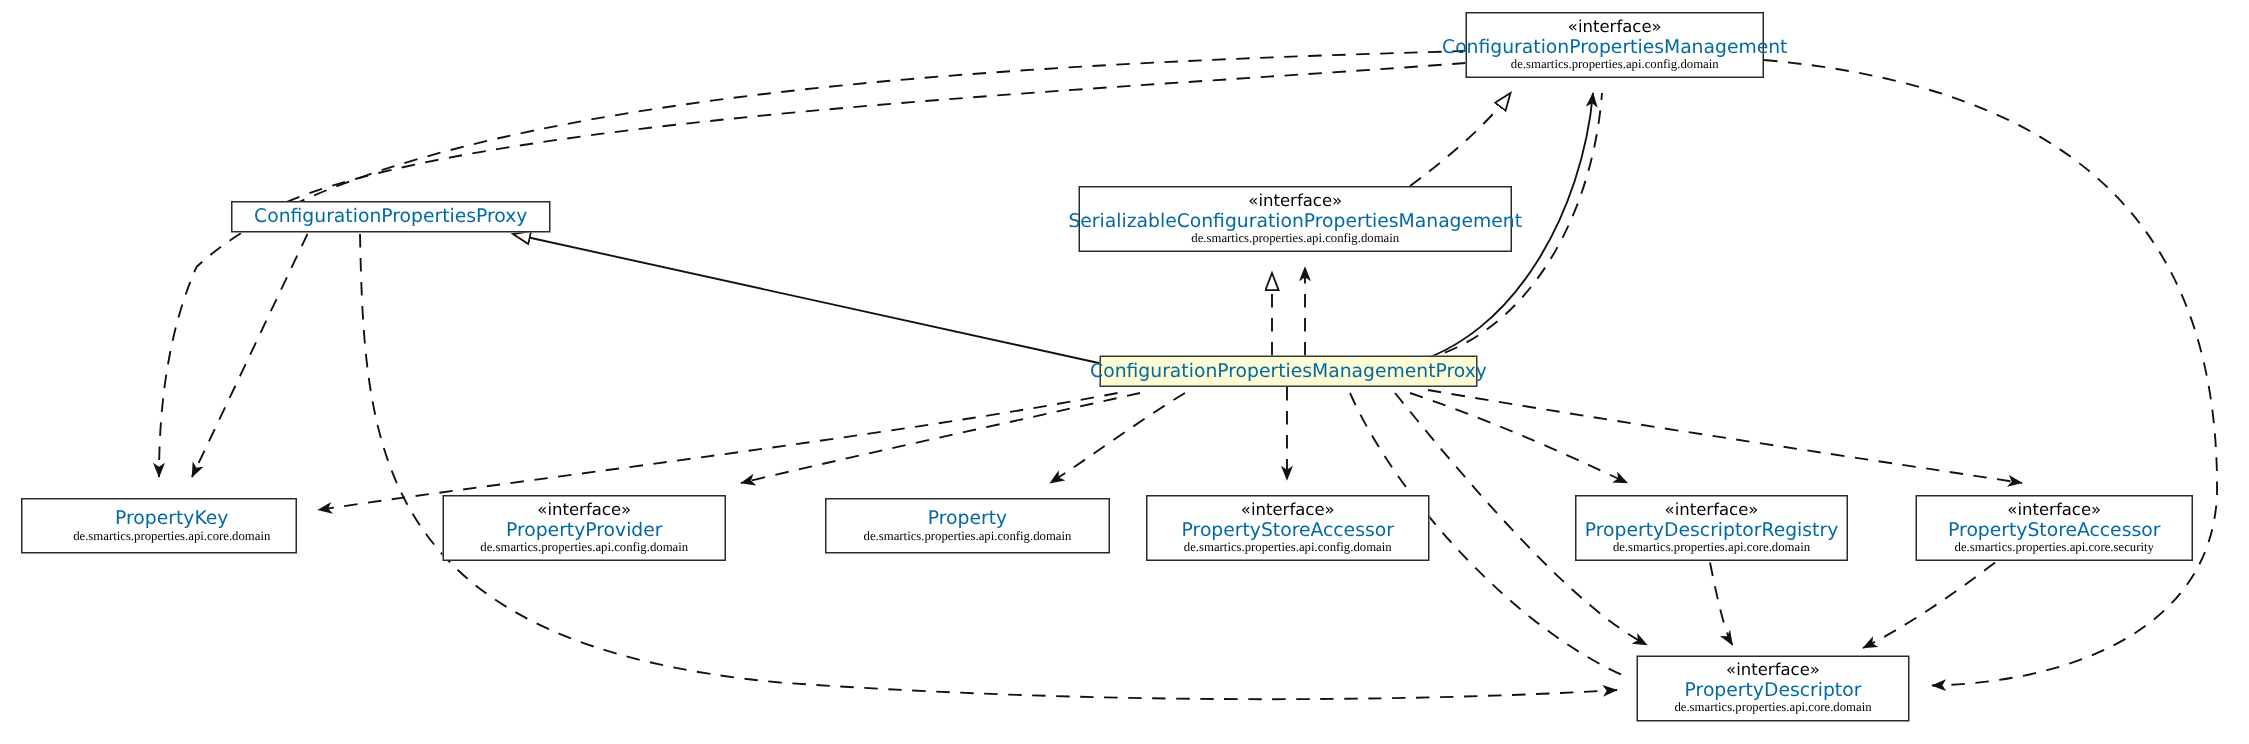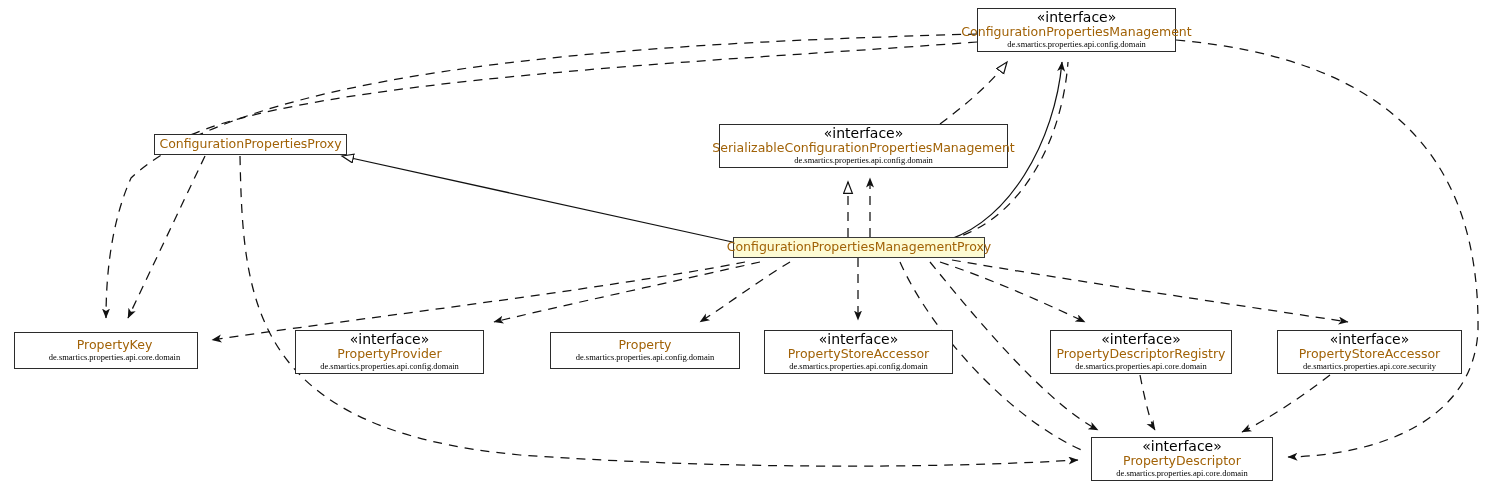--- a/index.html
+++ b/index.html
@@ -34,27 +34,27 @@
     display: flex;
     flex-direction: column;
     justify-content: center;
     align-items: center;
   }
   .node.highlight {
     background: #fdfbd4;
     border-color: #3a3a3a;
   }
   .stereotype {
-    font-size: 14px;
+    font-size: 11px;
     color: #000;
     white-space: nowrap;
   }
   .name {
     font-size: 12.5px;
-    color: #a16207;
+    color: #0369a1;
     white-space: nowrap;
   }
   .pkg {
     font-size: 8.5px;
     color: #000;
     white-space: nowrap;
     margin-top: 1px;
     font-family: Liberation Serif, serif;
   }
   .node.single .name {
@@ -128,21 +128,21 @@
     <div class="name">ConfigurationPropertiesManagement</div>
     <div class="pkg">de.smartics.properties.api.config.domain</div>
   </div>
 
   <div class="node" style="left:719px; top:124px; width:289px; height:44px;">
     <div class="stereotype">«interface»</div>
     <div class="name">SerializableConfigurationPropertiesManagement</div>
     <div class="pkg">de.smartics.properties.api.config.domain</div>
   </div>
 
-  <div class="node single" style="left:154px; top:134px; width:193px; height:21px;">
+  <div class="node single" style="left:154px; top:134px; width:213px; height:21px;">
     <div class="name">ConfigurationPropertiesProxy</div>
   </div>
 
   <div class="node single highlight" style="left:733px; top:237px; width:252px; height:21px;">
     <div class="name">ConfigurationPropertiesManagementProxy</div>
   </div>
 
   <div class="node" style="left:14px; top:332px; width:184px; height:37px;padding-left:23px;">
     <div class="name">PropertyKey</div>
     <div class="pkg">de.smartics.properties.api.core.domain</div>

